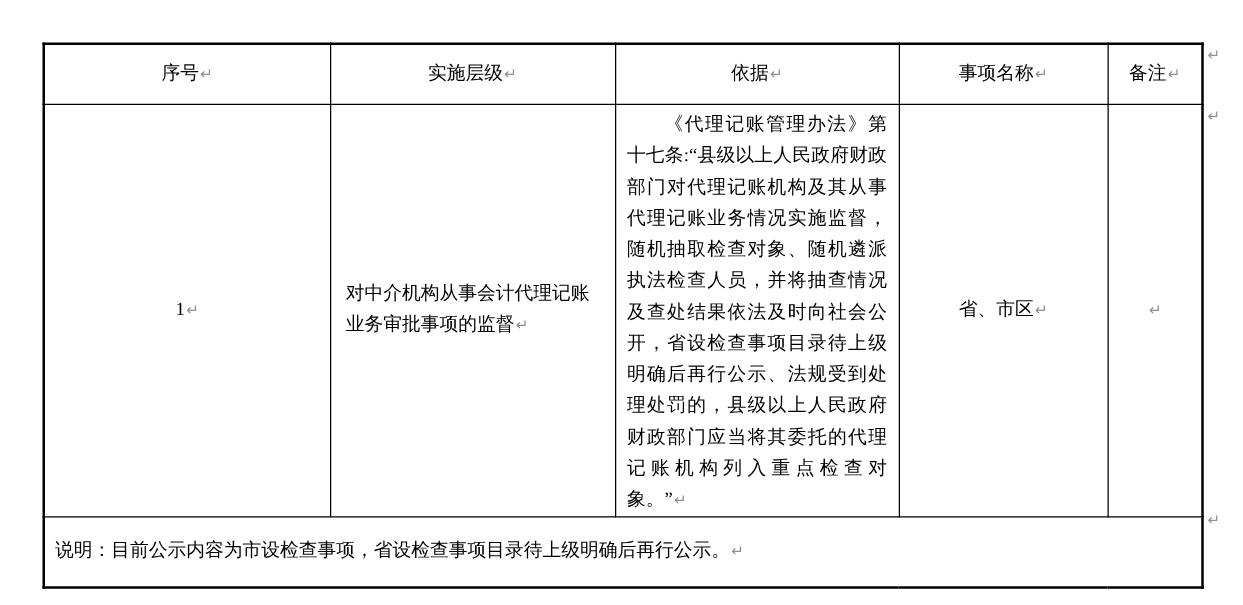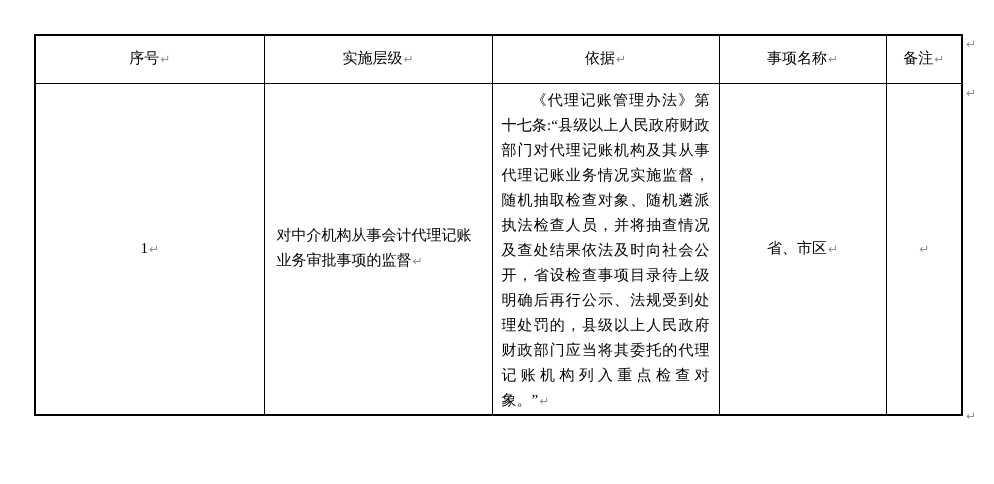--- a/index.html
+++ b/index.html
@@ -122,18 +122,23 @@
           <span>《代理记账管理办法》第十七条:“县级以上人民政府财政部门对代理记账机构及其从事代理记账业务情况实施监督，随机抽取检查对象、随机遴派执法检查人员，并将抽查情况及查处结果依法及时向社会公开，省设检查事项目录待上级明确后再行公示、法规受到处理处罚的，县级以上人民政府财政部门应当将其委托的代理记账机构列入重点检查对象。”</span><span class="mark">↵</span>
         </div>
       </td>
       <td class="cell-center">
         <span>省、市区</span><span class="mark">↵</span>
       </td>
       <td class="cell-center">
         <span></span><span class="mark">↵</span>
       </td>
     </tr>
+    <tr class="note-row">
+      <td class="cell-note" colspan="5">
+        <span>说明：目前公示内容为市设检查事项，省设检查事项目录待上级明确后再行公示。</span><span class="mark">↵</span>
+      </td>
+    </tr>
   </tbody>
 </table>
 
 <span class="row-end-mark" id="row-end-header">↵</span>
 <span class="row-end-mark" id="row-end-body">↵</span>
 <span class="row-end-mark" id="row-end-note">↵</span>
 
 </body></html>

